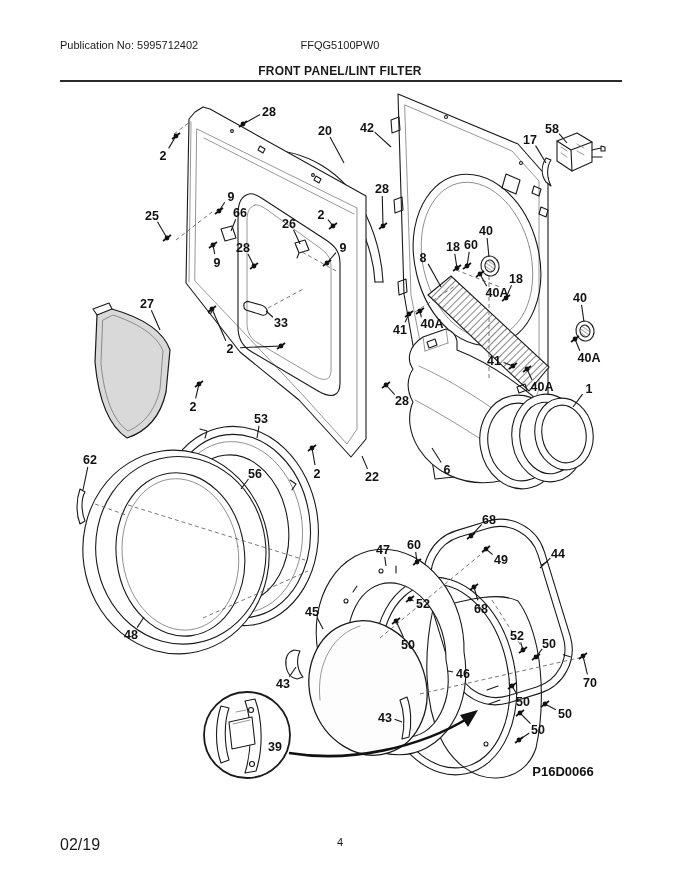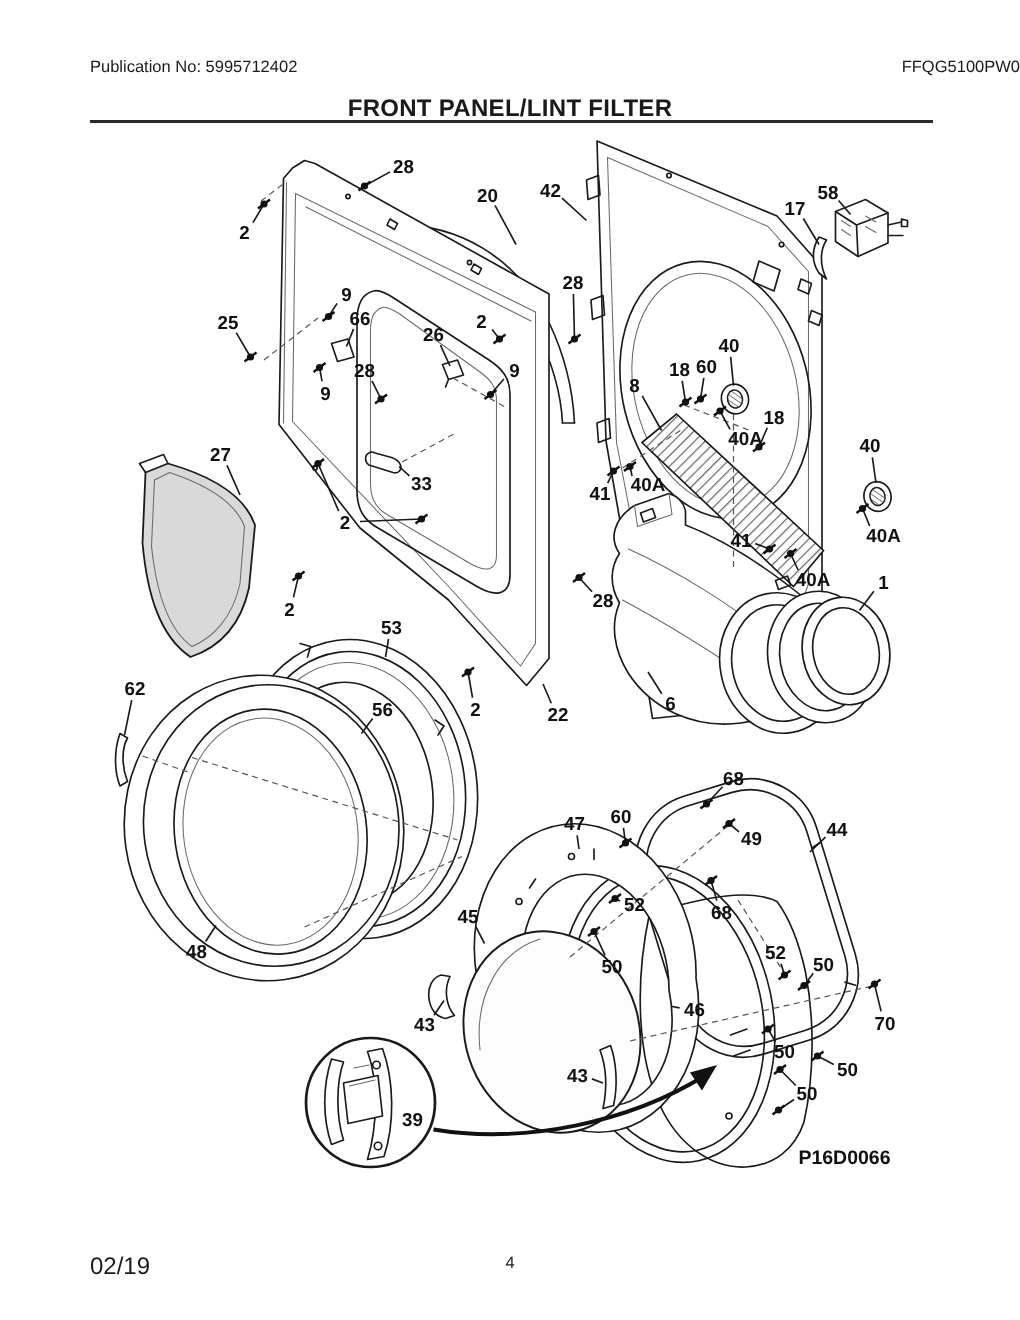--- a/index.html
+++ b/index.html
@@ -1,20 +1,20 @@
 <!DOCTYPE html>
 <html><head>
 <meta charset="utf-8">
 <style>
   html,body{margin:0;padding:0;background:#888;}
   .page{position:relative;width:680px;height:880px;background:#fff;margin:0 auto;
         font-family:"Liberation Sans",sans-serif;color:#1a1a1a;overflow:hidden;}
   .hdr-pub{position:absolute;left:60px;top:39px;font-size:11px;text-align:center;}
-  .hdr-model{position:absolute;left:0;right:0;top:39px;text-align:right;font-size:11px;}
-  .hdr-title{position:absolute;left:0;right:0;top:64px;text-align:center;font-size:16px;font-weight:bold;letter-spacing:.2px;}
+  .hdr-model{position:absolute;left:0;right:0;top:39px;text-align:center;font-size:11px;}
+  .hdr-title{position:absolute;left:0;right:0;top:64px;text-align:center;font-size:12px;font-weight:bold;letter-spacing:.2px;}
   .hdr-rule{position:absolute;left:60px;right:58px;top:80px;height:2px;background:#2a2a2a;}
   .ftr-date{position:absolute;left:60px;top:836px;font-size:16px;}
   .ftr-page{position:absolute;left:0;right:0;top:836px;text-align:center;font-size:11px;}
   svg{position:absolute;left:0;top:0;}
   .ln{fill:none;stroke:#1a1a1a;stroke-width:1.1;stroke-linejoin:round;stroke-linecap:round;}
   .fw{fill:#ffffff;stroke:#1a1a1a;stroke-width:1.1;stroke-linejoin:round;stroke-linecap:round;}
   .thin{fill:none;stroke:#6a6a6a;stroke-width:.7;stroke-linejoin:round;stroke-linecap:round;}
   .dash{fill:none;stroke:#555;stroke-width:.8;stroke-dasharray:4 3;}
   .callout-txt{font-family:"Liberation Sans",sans-serif;font-weight:bold;font-size:12.5px;fill:#111;}
   .code-txt{font-family:"Liberation Sans",sans-serif;font-weight:bold;font-size:13px;fill:#111;}

